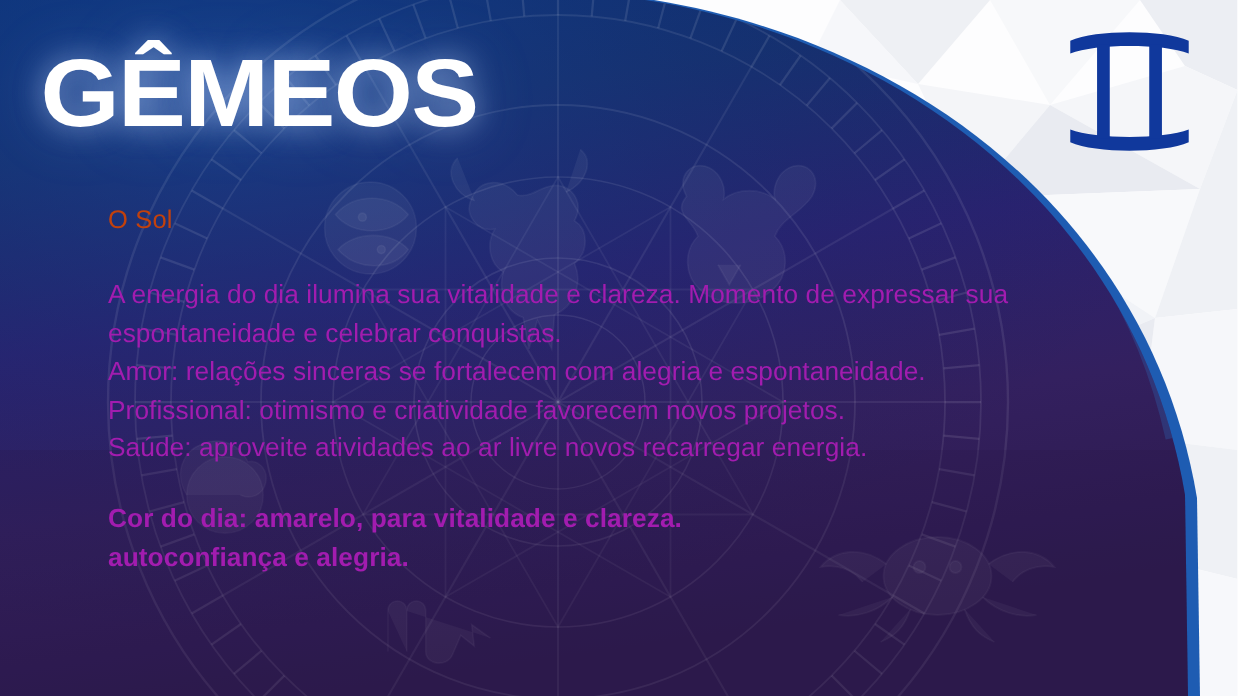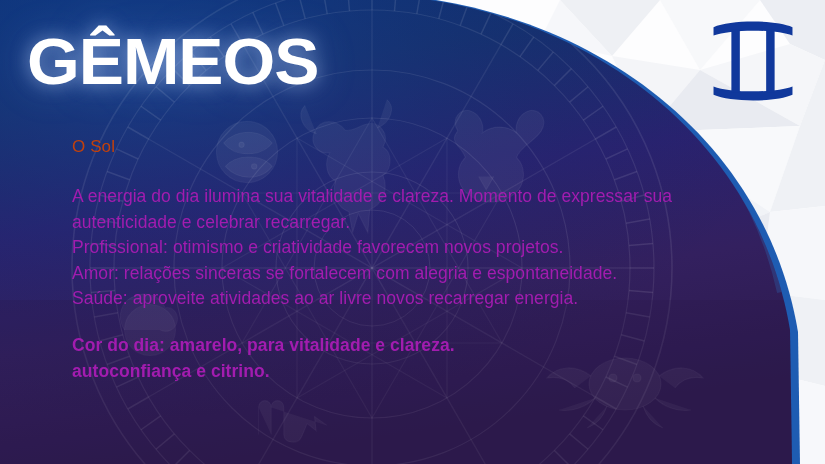--- a/index.html
+++ b/index.html
@@ -338,25 +338,25 @@
   </svg>
 
   <div class="content no-sel">
 
     <div class="sign-title">GÊMEOS</div>
 
     <div class="ruler-line">O Sol</div>
 
     <div class="body-block primary">
       <p>A energia do dia ilumina sua vitalidade e clareza. Momento de expressar sua</p>
-      <p>autenticidade e celebrar recarregar.</p>
+      <p>espontaneidade e celebrar conquistas.</p>
+      <p>Amor: relações sinceras se fortalecem com alegria e espontaneidade.</p>
       <p>Profissional: otimismo e criatividade favorecem novos projetos.</p>
-      <p>Amor: relações sinceras se fortalecem com alegria e espontaneidade.</p>
       <p>Saúde: aproveite atividades ao ar livre novos recarregar energia.</p>
     </div>
 
     <div class="body-block secondary">
       <p>Cor do dia: amarelo, para vitalidade e clareza.</p>
-      <p>autoconfiança e citrino.</p>
+      <p>autoconfiança e alegria.</p>
     </div>
 
   </div>
 </div>
 
 </body></html>

